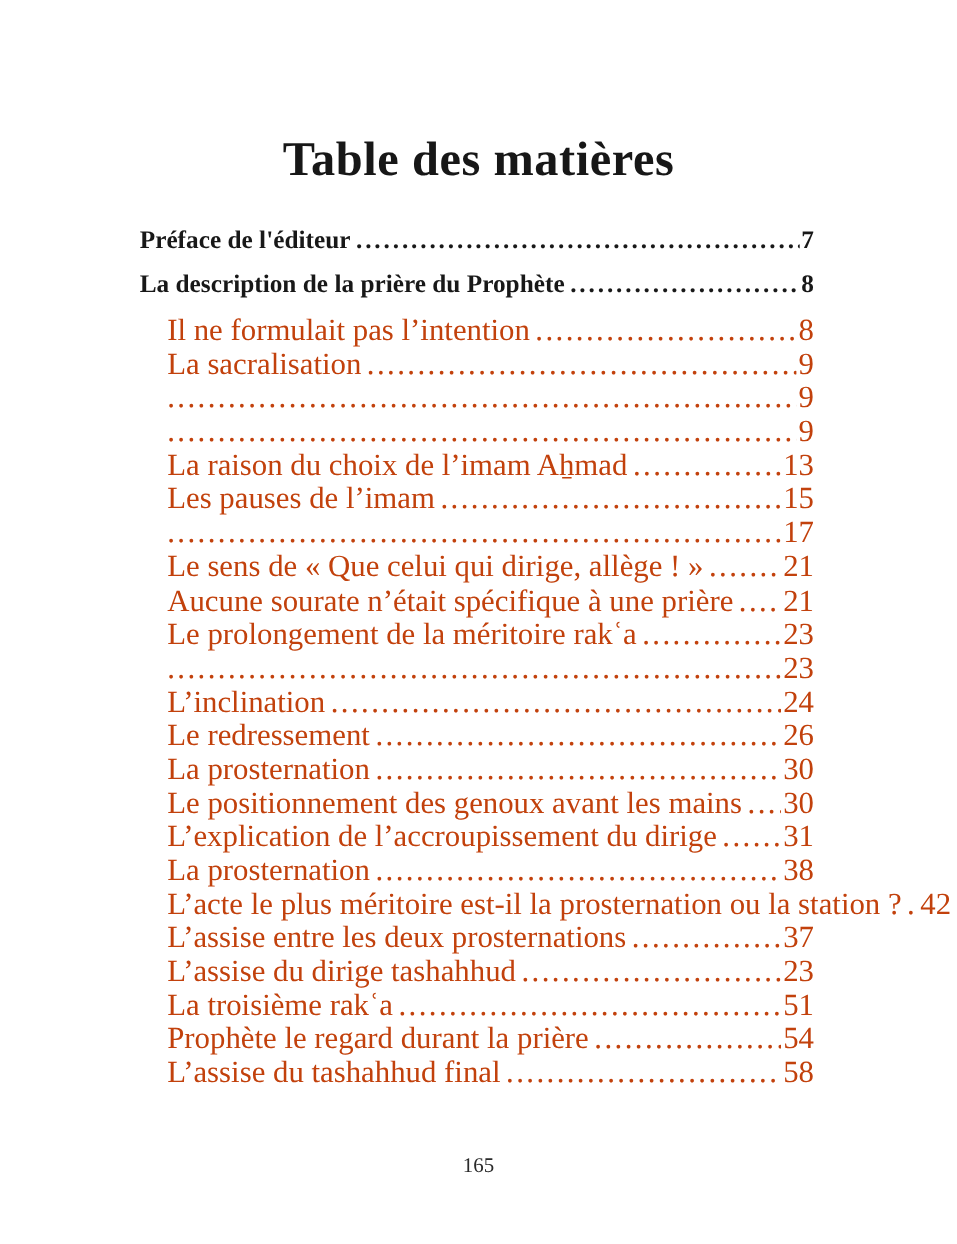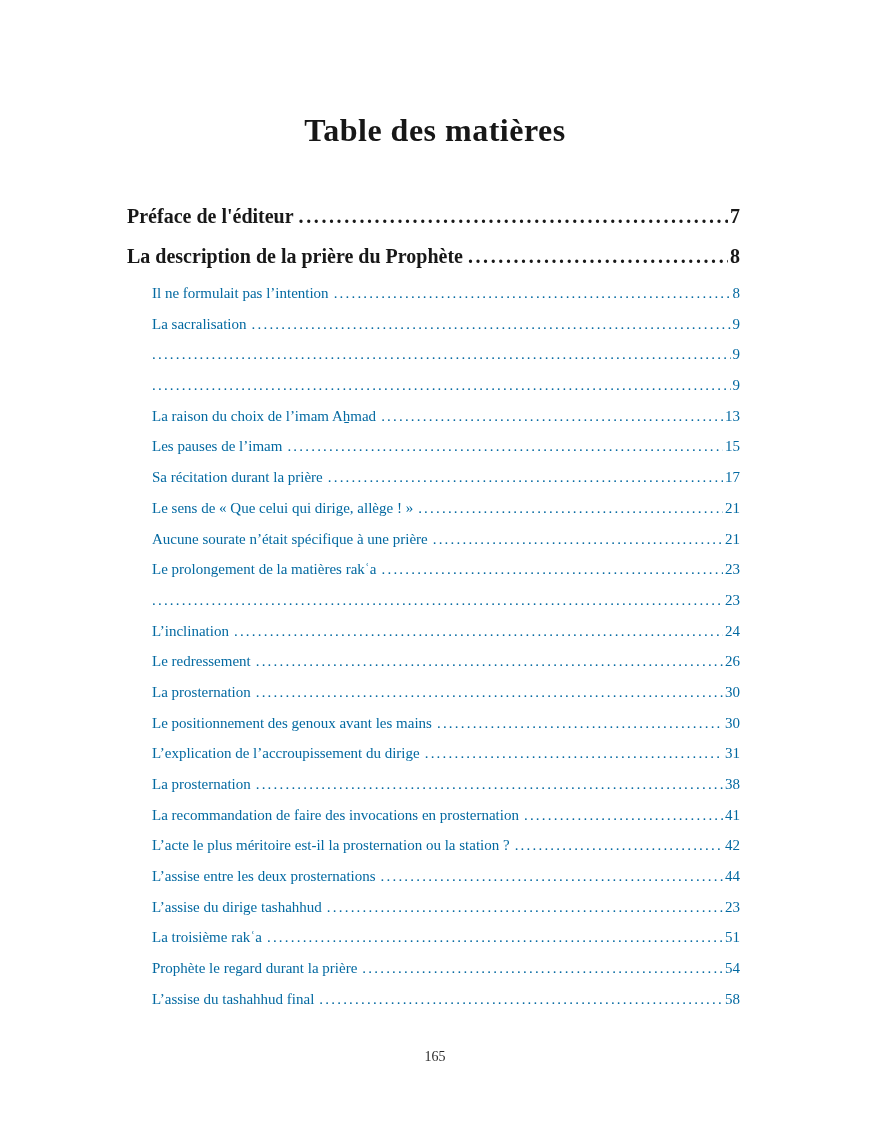--- a/index.html
+++ b/index.html
@@ -18,48 +18,48 @@
   .page {
     position: absolute;
     inset: 0;
   }
   .doc-title {
     position: absolute;
     top: 92px;
     left: 0;
     width: 100%;
     text-align: center;
-    font-size: 32px;
+    font-size: 44px;
     font-weight: 700;
     color: #171717;
     letter-spacing: 0.5px;
     line-height: 1.1;
   }
   .toc-list {
     position: absolute;
     top: 205px;
     left: 127px;
     width: 613px;
   }
   .toc-row {
     display: flex;
     align-items: baseline;
     white-space: nowrap;
   }
   .toc-row.level-0 {
     height: 40px;
-    font-size: 20px;
+    font-size: 23px;
     font-weight: 700;
     color: #181818;
   }
   .toc-row.level-1 {
     height: 30.7px;
-    font-size: 15px;
+    font-size: 28px;
     padding-left: 25px;
-    color: #0369a1;
+    color: #c2410c;
   }
   .toc-title {
     flex: 0 0 auto;
     padding-right: 5px;
   }
   .toc-leader {
     flex: 1 1 auto;
     overflow: hidden;
     white-space: nowrap;
     min-width: 10px;
@@ -75,21 +75,21 @@
     flex: 0 0 auto;
     padding-left: 2px;
     text-align: right;
   }
   .page-footer {
     position: absolute;
     top: 1049px;
     left: 0;
     width: 100%;
     text-align: center;
-    font-size: 14px;
+    font-size: 19px;
     color: #2a2a2a;
   }
 </style>
 </head>
 <body>
 
 <div class="page">
 
   <h1 class="doc-title">Table des matières</h1>
 
@@ -126,36 +126,35 @@
     <span class="toc-title">La raison du choix de l’imam Aẖmad</span>
     <span class="toc-leader"></span>
     <span class="toc-page">13</span>
   </div>
       <div class="toc-row level-1">
     <span class="toc-title">Les pauses de l’imam</span>
     <span class="toc-leader"></span>
     <span class="toc-page">15</span>
   </div>
       <div class="toc-row level-1">
-    <span class="toc-title">Sa récitation durant la prière</span>
     <span class="toc-leader"></span>
     <span class="toc-page">17</span>
   </div>
       <div class="toc-row level-1">
     <span class="toc-title">Le sens de « Que celui qui dirige, allège ! »</span>
     <span class="toc-leader"></span>
     <span class="toc-page">21</span>
   </div>
       <div class="toc-row level-1">
     <span class="toc-title">Aucune sourate n’était spécifique à une prière</span>
     <span class="toc-leader"></span>
     <span class="toc-page">21</span>
   </div>
       <div class="toc-row level-1">
-    <span class="toc-title">Le prolongement de la matières rakʿa</span>
+    <span class="toc-title">Le prolongement de la méritoire rakʿa</span>
     <span class="toc-leader"></span>
     <span class="toc-page">23</span>
   </div>
       <div class="toc-row level-1">
     <span class="toc-leader"></span>
     <span class="toc-page">23</span>
   </div>
       <div class="toc-row level-1">
     <span class="toc-title">L’inclination</span>
     <span class="toc-leader"></span>
@@ -180,33 +179,28 @@
     <span class="toc-title">L’explication de l’accroupissement du dirige</span>
     <span class="toc-leader"></span>
     <span class="toc-page">31</span>
   </div>
       <div class="toc-row level-1">
     <span class="toc-title">La prosternation</span>
     <span class="toc-leader"></span>
     <span class="toc-page">38</span>
   </div>
       <div class="toc-row level-1">
-    <span class="toc-title">La recommandation de faire des invocations en prosternation</span>
-    <span class="toc-leader"></span>
-    <span class="toc-page">41</span>
-  </div>
-      <div class="toc-row level-1">
     <span class="toc-title">L’acte le plus méritoire est-il la prosternation ou la station ?</span>
     <span class="toc-leader"></span>
     <span class="toc-page">42</span>
   </div>
       <div class="toc-row level-1">
     <span class="toc-title">L’assise entre les deux prosternations</span>
     <span class="toc-leader"></span>
-    <span class="toc-page">44</span>
+    <span class="toc-page">37</span>
   </div>
       <div class="toc-row level-1">
     <span class="toc-title">L’assise du dirige tashahhud</span>
     <span class="toc-leader"></span>
     <span class="toc-page">23</span>
   </div>
       <div class="toc-row level-1">
     <span class="toc-title">La troisième rakʿa</span>
     <span class="toc-leader"></span>
     <span class="toc-page">51</span>

